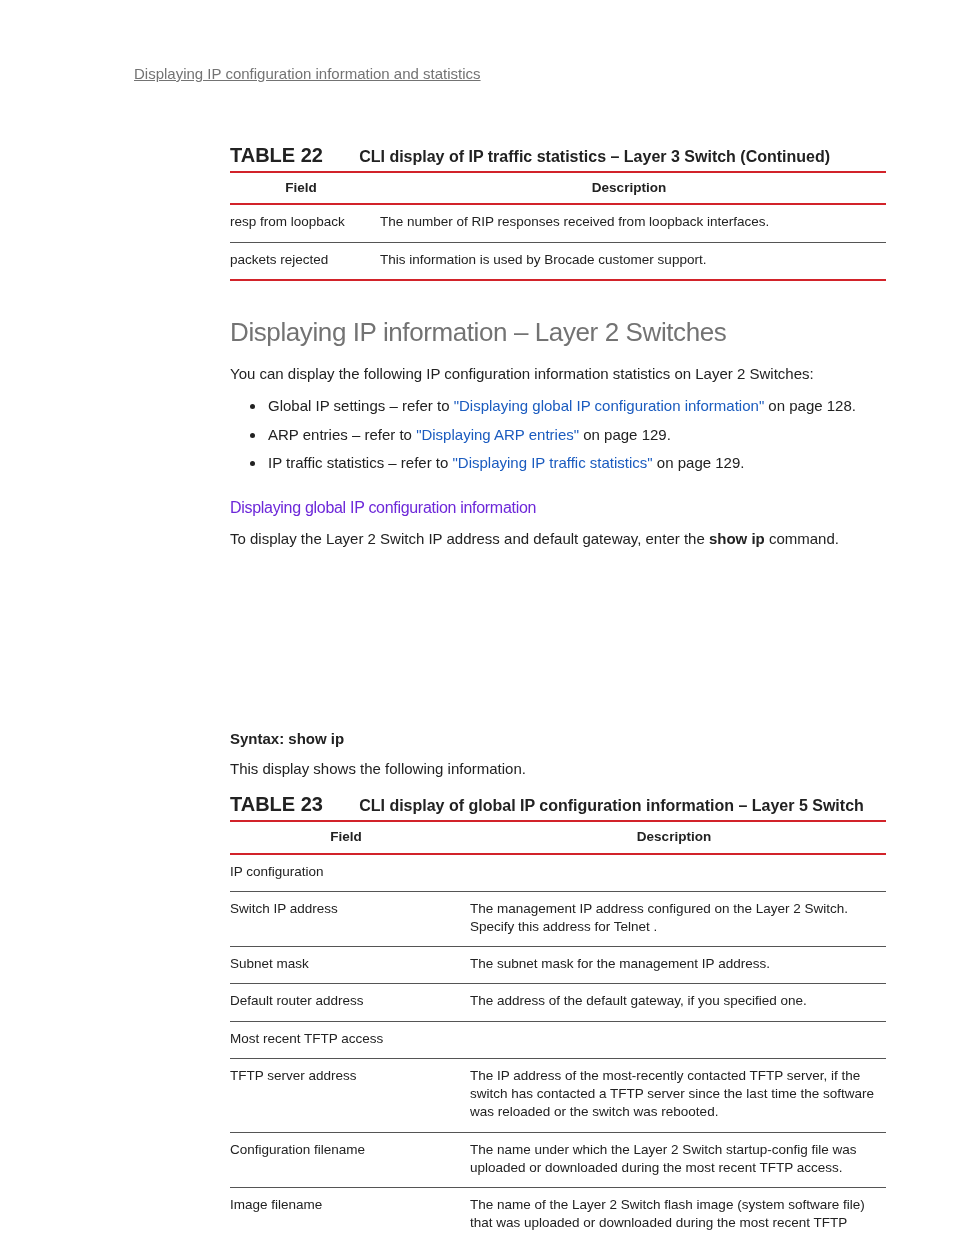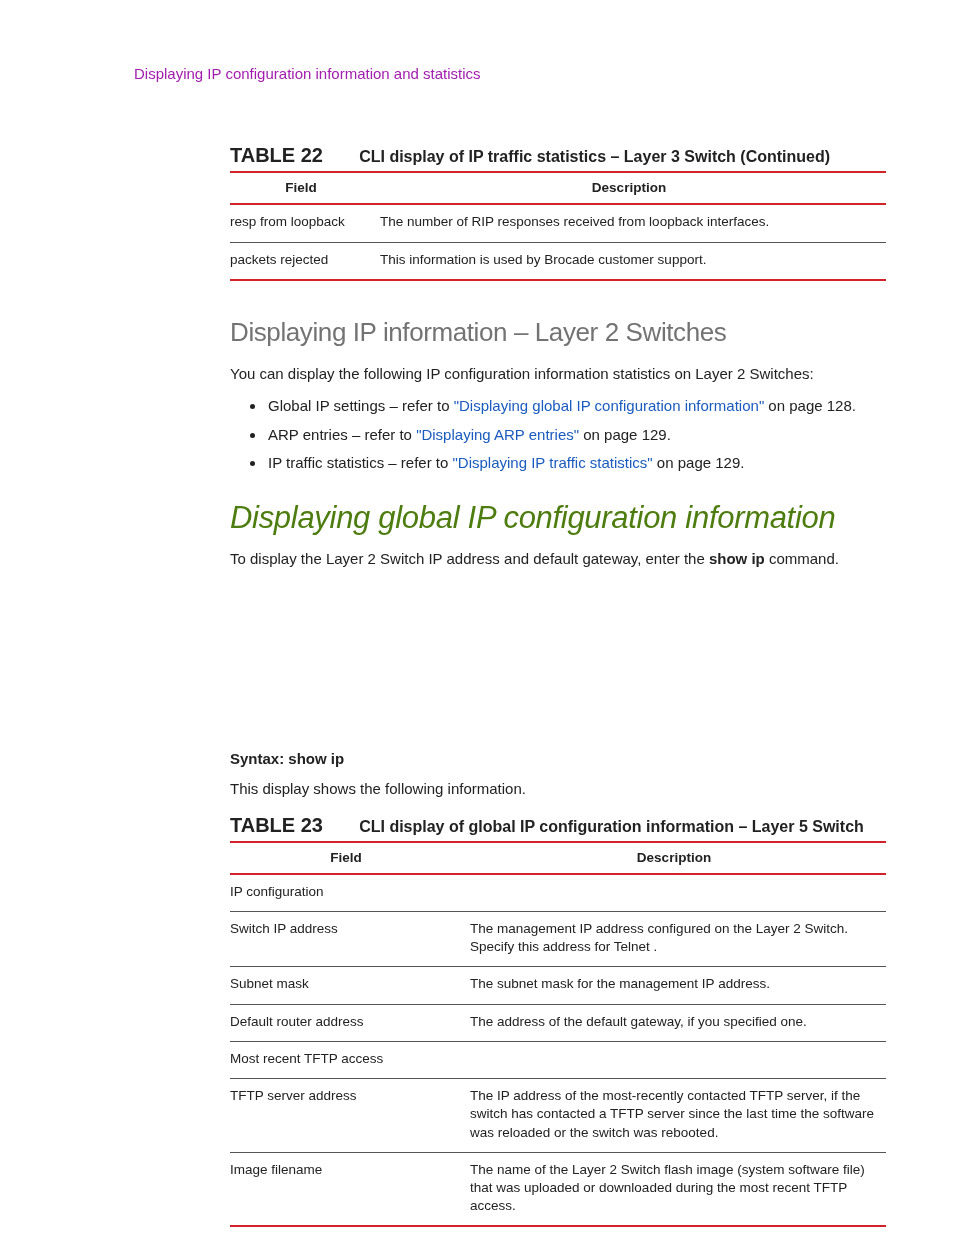--- a/index.html
+++ b/index.html
@@ -4,21 +4,21 @@
 <style>
   html,body{margin:0;padding:0;background:#fff;}
   body{
     font-family:"Helvetica Neue",Helvetica,Arial,sans-serif;
     color:#222;
     width:954px;
     font-size:15px;
     line-height:1.35;
   }
   .page{padding:64px 68px 80px 134px;}
-  .running-head{font-size:15px;color:#a21caf;margin-bottom:58px;}
+  .running-head{font-size:15px;color:#737373;margin-bottom:58px;text-decoration:underline;}
   .tbl-cap{margin-top:4px;}
   .tbl-cap .label{font-weight:700;font-family:Arial,sans-serif;font-size:20px;}
   .tbl-cap .title{font-weight:700;font-family:Arial,sans-serif;font-size:16px;margin-left:32px;}
   table{border-collapse:collapse;width:100%;margin-top:2px;}
   .redtop{border-top:2px solid #d2232a;}
   th{
     text-align:center;
     font-weight:700;
     font-family:Arial,sans-serif;
     font-size:13.5px;
@@ -45,24 +45,23 @@
     margin:34px 0 14px 0;
     font-stretch:condensed;
     letter-spacing:-0.4px;
   }
   p.body{margin:0 0 12px 0;}
   ul.bullets{margin:0 0 14px 0;padding-left:36px;}
   ul.bullets li{margin:0 0 8px 0;padding-left:2px;}
   .link{color:#1a5bbf;}
   h3.subsec{
     font-family:Arial,sans-serif;
-    font-style:italic;
     font-weight:400;
-    font-size:31px;
-    color:#4d7c0f;
+    font-size:16px;
+    color:#6d28d9;
     margin:24px 0 10px 0;
     font-stretch:condensed;
     letter-spacing:-0.3px;
   }
   .mono{font-weight:700;}
   .syntax{margin-top:180px;font-size:15px;}
   td.section-cell{font-weight:400;}
   .structural{outline:none;}
 </style>
 </head>
@@ -160,20 +159,24 @@
         <td>The address of the default gateway, if you specified one.</td>
       </tr>
       <tr>
         <td class="section-cell">Most recent TFTP access</td>
         <td></td>
       </tr>
       <tr>
         <td>TFTP server address</td>
         <td>The IP address of the most-recently contacted TFTP server, if the switch has contacted a TFTP server since the last time the software was reloaded or the switch was rebooted.</td>
       </tr>
+      <tr>
+        <td>Configuration filename</td>
+        <td>The name under which the Layer 2 Switch startup-config file was uploaded or downloaded during the most recent TFTP access.</td>
+      </tr>
       <tr class="last">
         <td>Image filename</td>
         <td>The name of the Layer 2 Switch flash image (system software file) that was uploaded or downloaded during the most recent TFTP access.</td>
       </tr>
     </tbody>
   </table>
 
 </div>
 
 </body></html>

